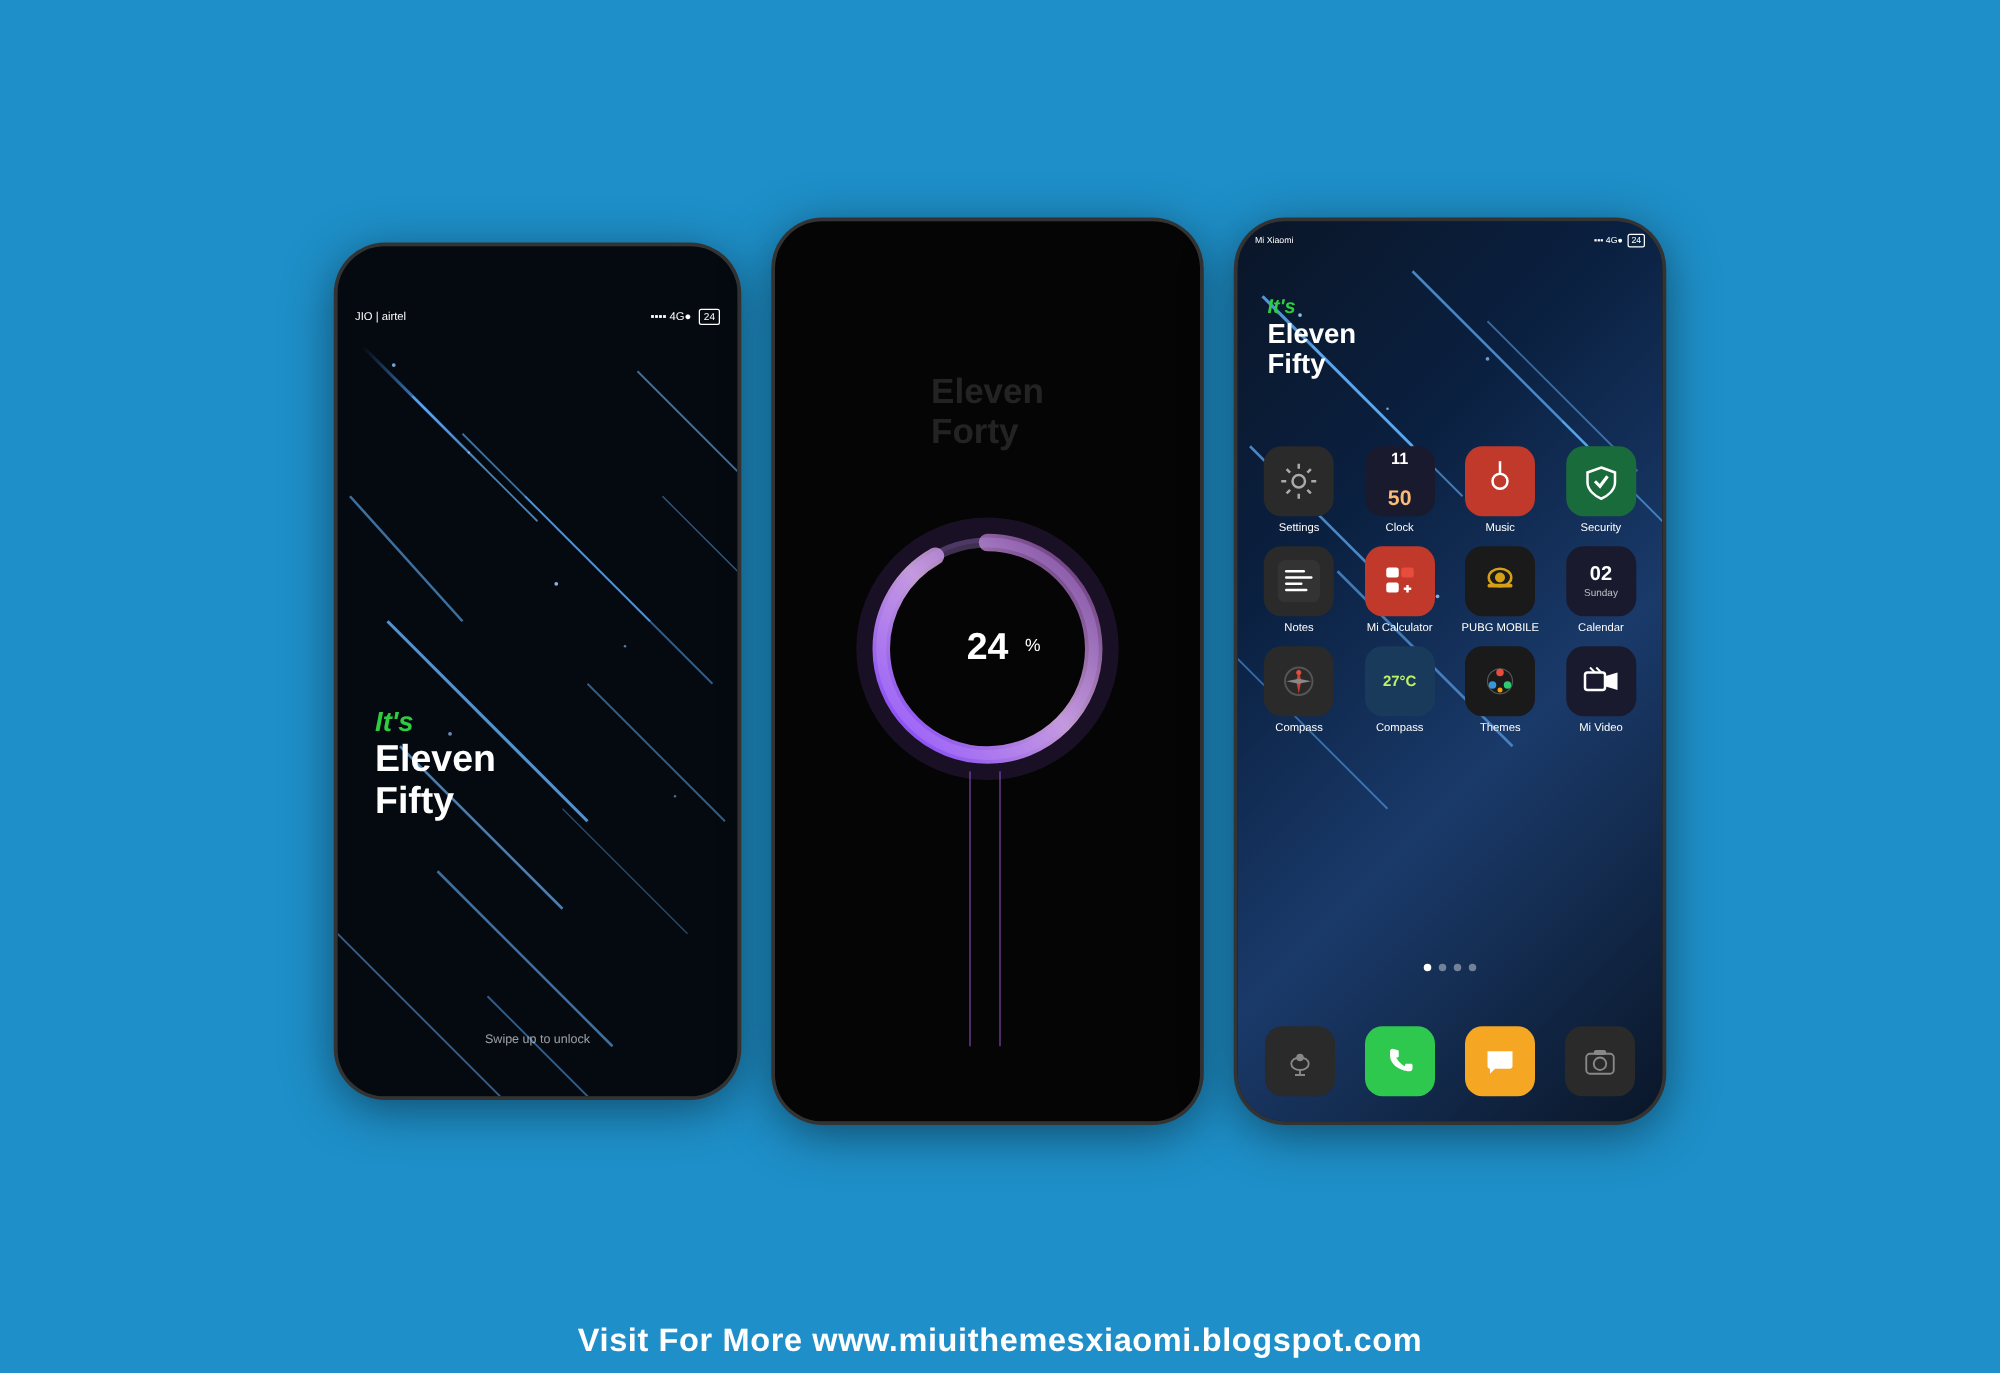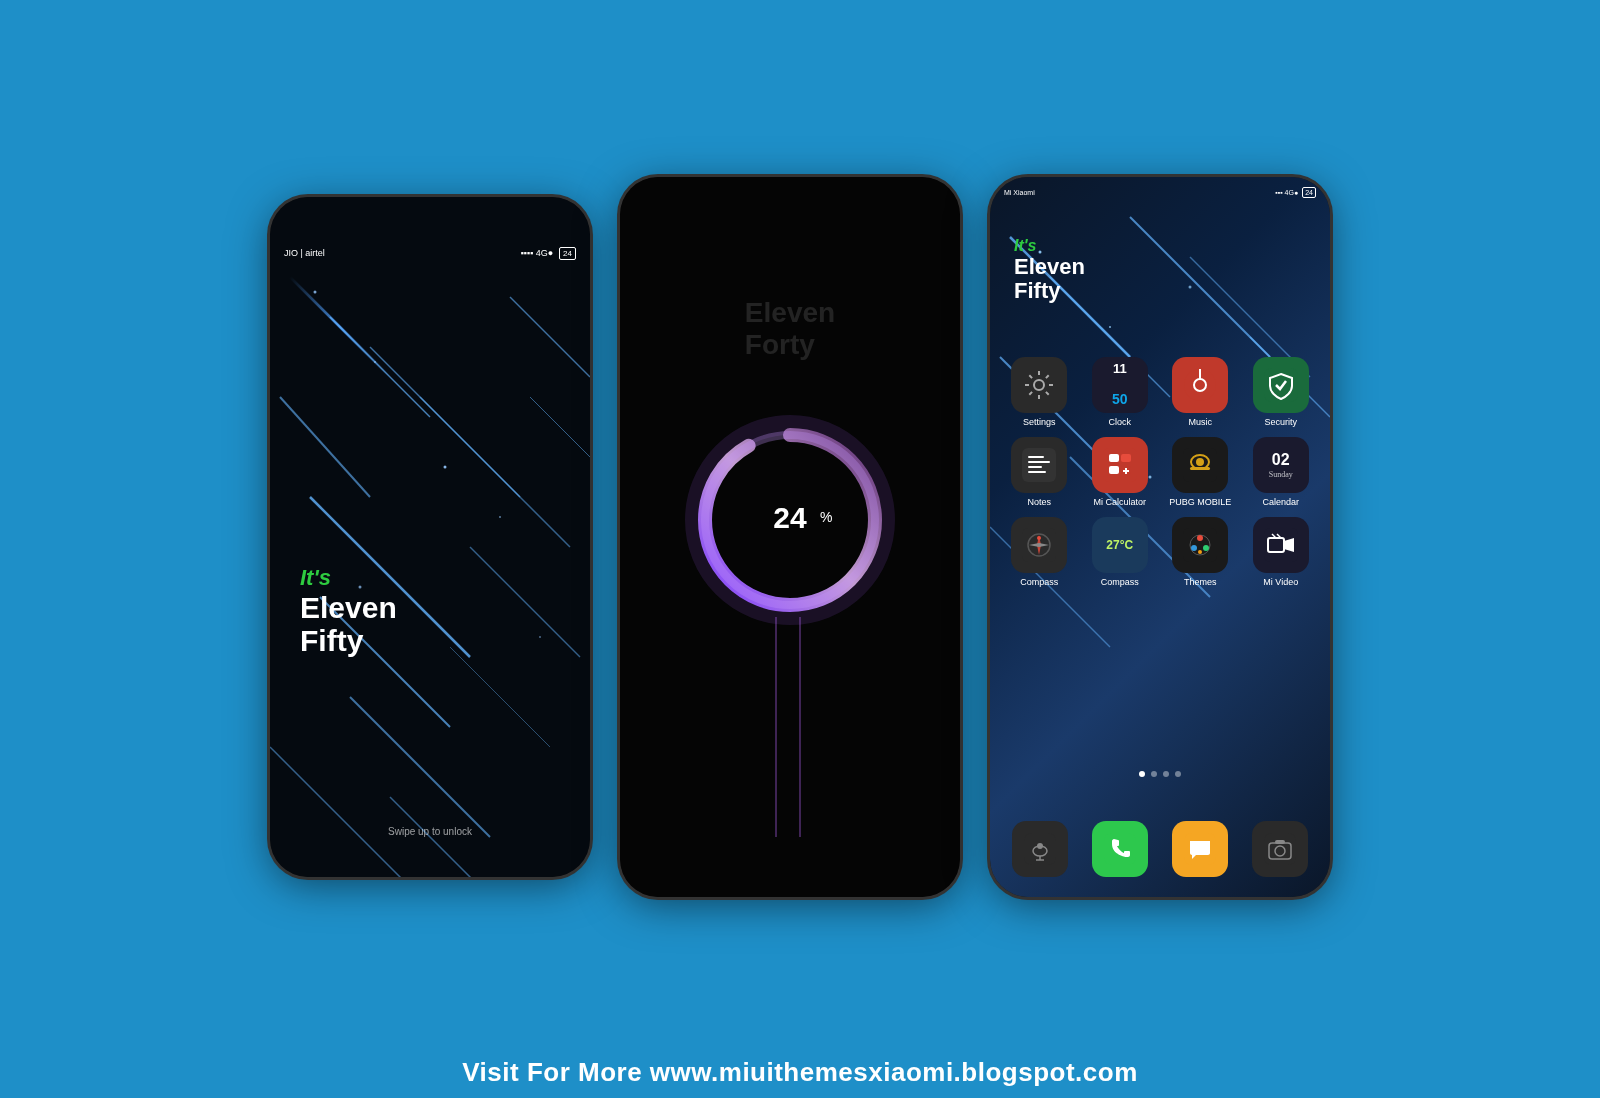--- a/index.html
+++ b/index.html
@@ -441,21 +441,21 @@
                   <circle cx="16" cy="16" r="5" fill="none" stroke="#aaa" stroke-width="2"></circle>
                   <path d="M16 2v4M16 26v4M2 16h4M26 16h4M6.3 6.3l2.8 2.8M22.9 22.9l2.8 2.8M6.3 25.7l2.8-2.8M22.9 9.1l2.8-2.8" stroke="#aaa" stroke-width="2"></path>
                 </svg>
             </div>
             <span class="app-label">Settings</span>
           </div>
 
           <div class="app-item">
             <div class="app-icon icon-clock" style="flex-direction:column;gap:16px;">
               <span style="color:white;font-size:13px;font-weight:bold;line-height:1.1;">11</span>
-              <span style="color:#0ea5e9;font-size:14px;font-weight:bold;line-height:1.1;">50</span>
+              <span style="color:#fdba74;font-size:17px;font-weight:bold;line-height:1.1;">50</span>
             </div>
             <span class="app-label">Clock</span>
           </div>
 
           <div class="app-item">
             <div class="app-icon icon-music">
               <svg width="34" height="34" viewBox="0 0 34 34">
                   <circle cx="17" cy="17" r="16" fill="#c0392b"></circle>
                   <circle cx="17" cy="17" r="6" fill="none" stroke="white" stroke-width="2"></circle>
                   <line x1="17" y1="1" x2="17" y2="11" stroke="white" stroke-width="2"></line>
@@ -511,21 +511,21 @@
                   <circle cx="17" cy="14" r="4" fill="#d4a017"></circle>
                   <rect x="7" y="19" width="20" height="3" rx="1.5" fill="#d4a017"></rect>
                 </svg>
             </div>
             <span class="app-label">PUBG MOBILE</span>
           </div>
 
           <div class="app-item">
             <div class="app-icon icon-calendar" style="flex-direction:column;gap:0;background:#1a1a2e;font-size:10px;">
               <span style="color:white;font-size:16px;font-weight:bold;line-height:1.2;">02</span>
-              <span style="color:rgba(255,255,255,0.7);font-size:8px;font-family:Liberation Serif, serif;">Sunday</span>
+              <span style="color:rgba(255,255,255,0.7);font-size:8px;">Sunday</span>
             </div>
             <span class="app-label">Calendar</span>
           </div>
 
           <div class="app-item">
             <div class="app-icon icon-compass">
               <svg width="34" height="34" viewBox="0 0 34 34">
                   <rect width="34" height="34" rx="6" fill="#2a2a2a"></rect>
                   <circle cx="17" cy="17" r="11" fill="none" stroke="#555" stroke-width="1.5"></circle>
                   <circle cx="17" cy="17" r="2" fill="#888"></circle>

